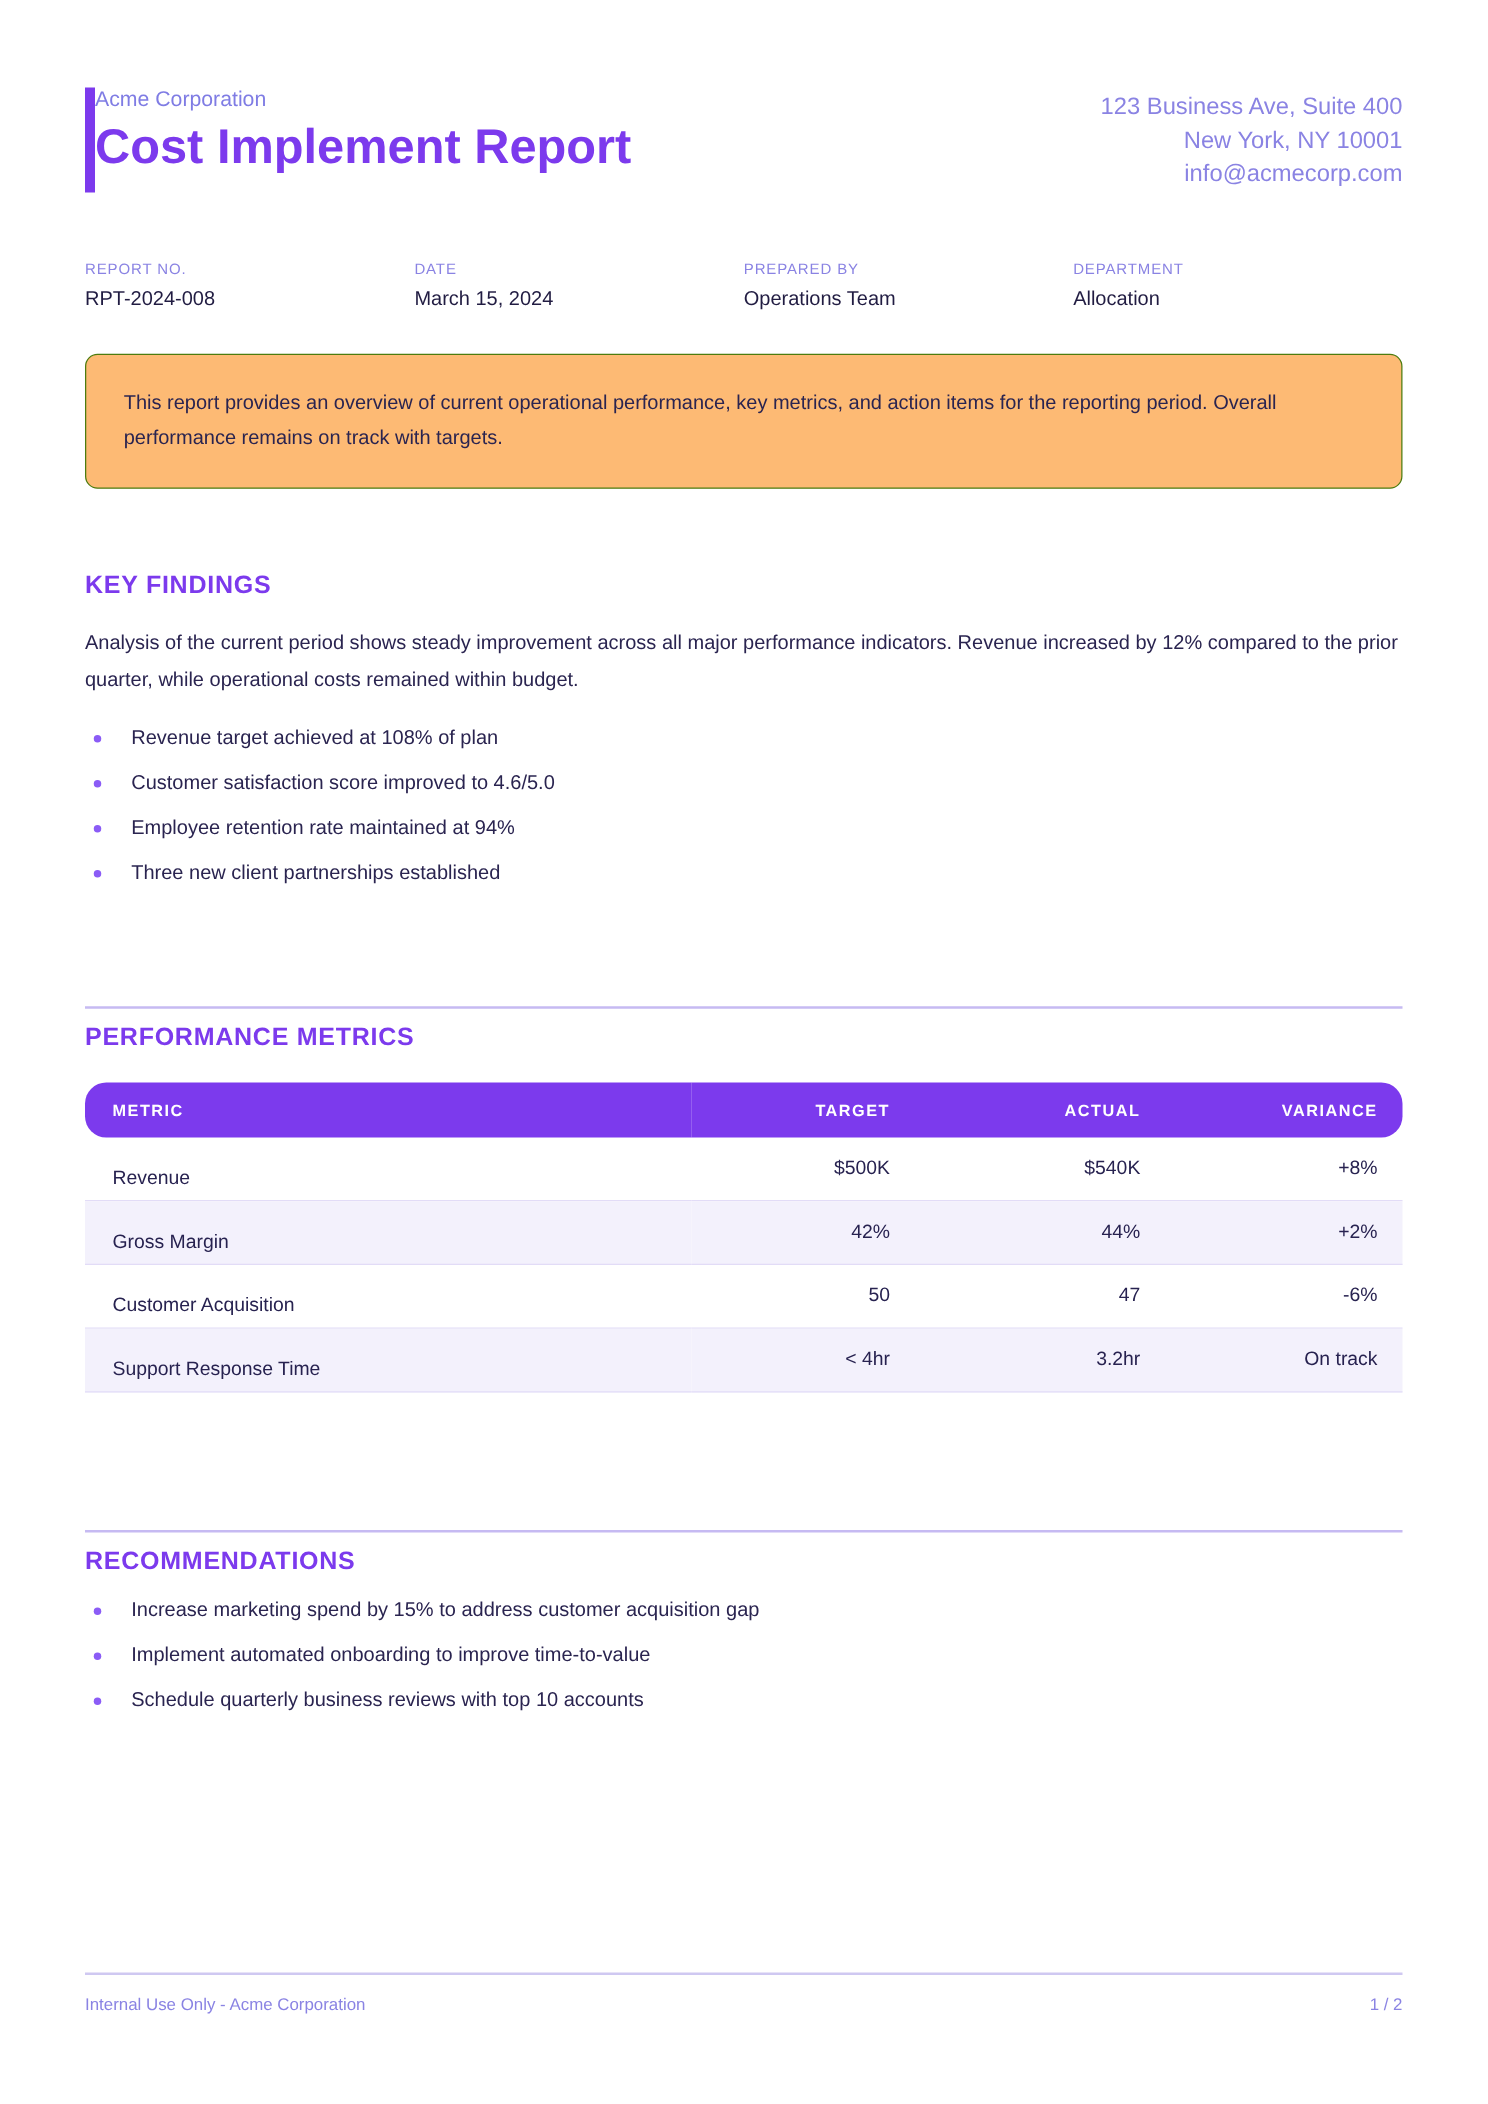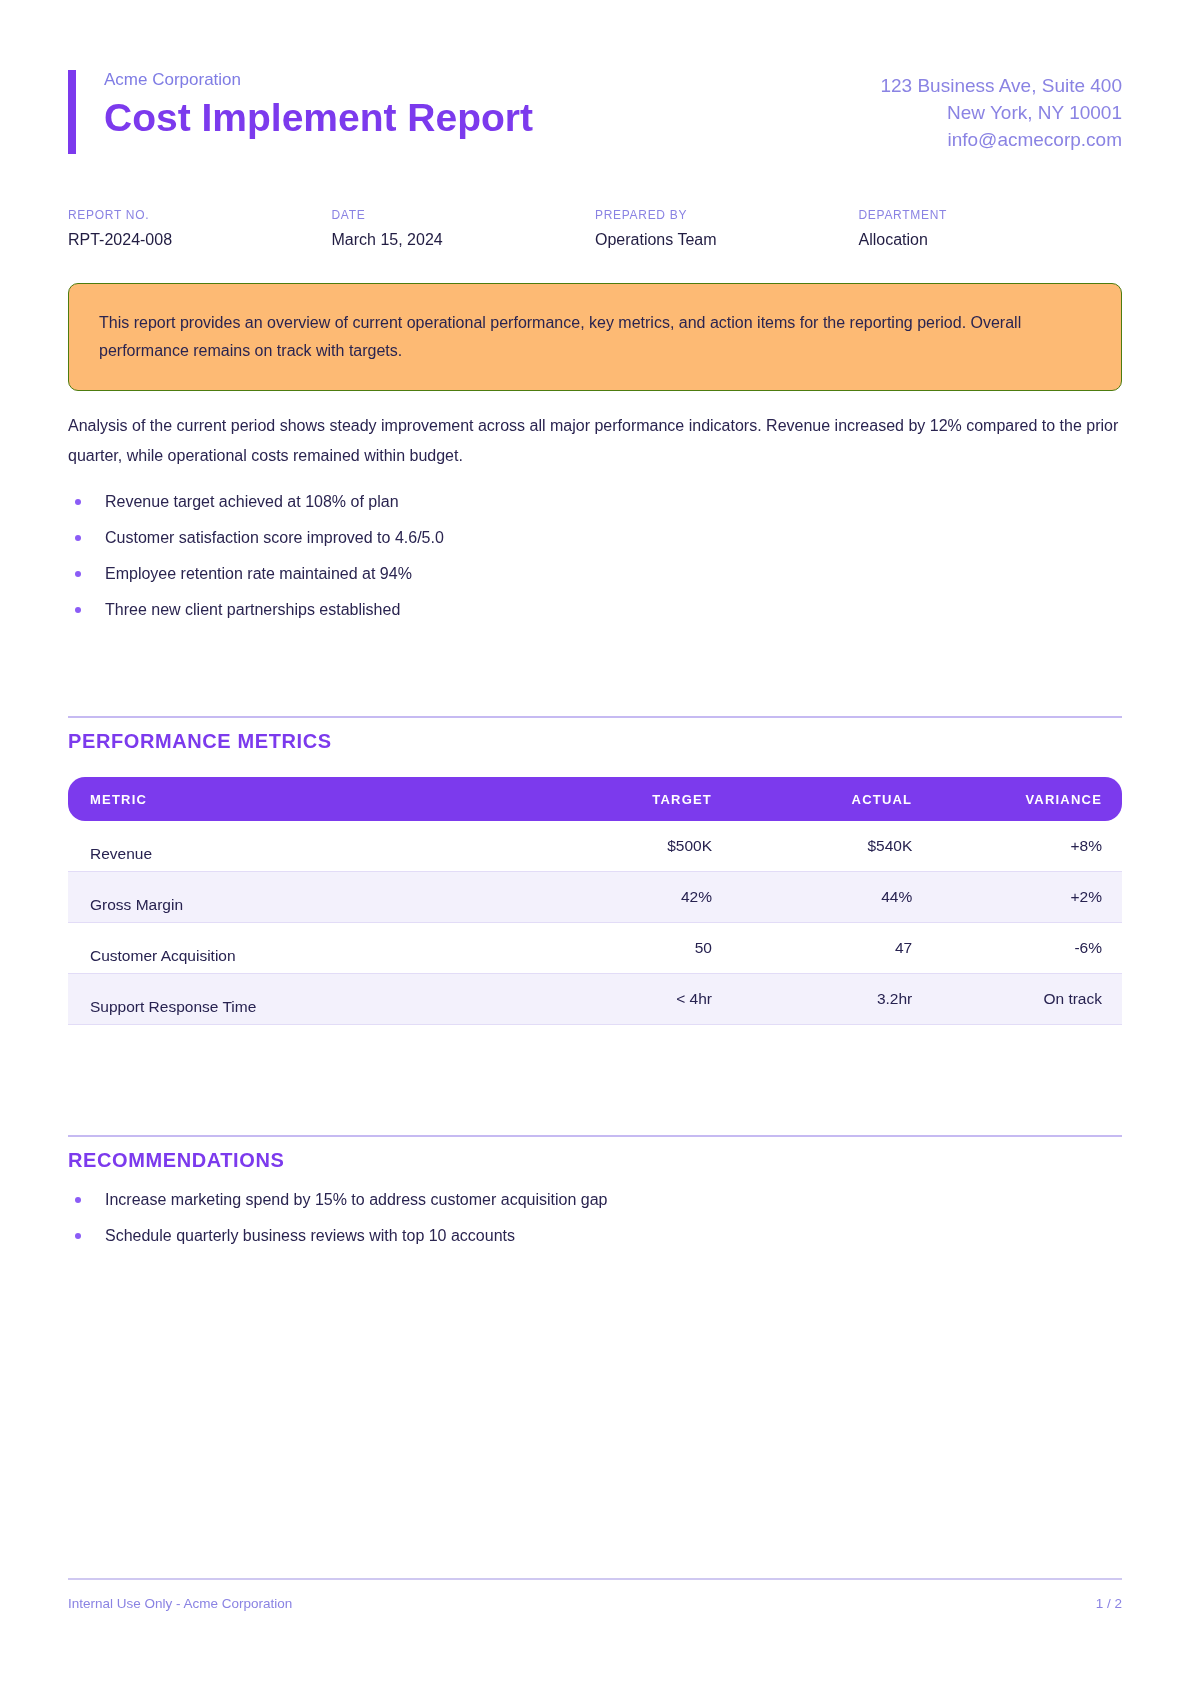--- a/index.html
+++ b/index.html
@@ -13,21 +13,21 @@
     font-family: "Liberation Sans", sans-serif;
     color: #272250;
     padding: 70px 68px 0 68px;
     overflow: hidden;
   }
 
   
   .header { display: flex; justify-content: space-between; align-items: flex-start; }
   .brand { display: flex; align-items: stretch; }
   .accent-bar { width: 8px; background: #7c3aed; }
-  .brand-text { padding-left: 28px; padding-bottom: 14px; }
+  .brand-text { padding-bottom: 14px; }
   .company { font-size: 17px; color: #7f7ce4; line-height: 1.2; }
   .report-title { font-size: 39px; font-weight: bold; color: #7c3aed; line-height: 1.1; margin-top: 7px; }
   .address { text-align: right; font-size: 19px; line-height: 1.42; color: #8a83e3; padding-top: 3px; }
 
   
   .meta { display: grid; grid-template-columns: repeat(4, 1fr); margin-top: 54px; }
   .meta-label { font-size: 12px; letter-spacing: 0.7px; color: #8a83e3; }
   .meta-value { font-size: 16px; color: #211c42; margin-top: 9px; }
 
   
@@ -165,20 +165,21 @@
       <div class="meta-value">Operations Team</div>
     </div>
     <div class="meta-field">
       <div class="meta-label">DEPARTMENT</div>
       <div class="meta-value">Allocation</div>
     </div>
   </div>
 
   <div class="summary-box">This report provides an overview of current operational performance, key metrics, and action items for the reporting period. Overall performance remains on track with targets.</div>
 
+  <h2 class="section-heading kf-heading">KEY FINDINGS</h2>
   <p class="body-paragraph">Analysis of the current period shows steady improvement across all major performance indicators. Revenue increased by 12% compared to the prior quarter, while operational costs remained within budget.</p>
   <ul class="bullet-list">
     <li>Revenue target achieved at 108% of plan</li>
     <li>Customer satisfaction score improved to 4.6/5.0</li>
     <li>Employee retention rate maintained at 94%</li>
     <li>Three new client partnerships established</li>
   </ul>
 
   <hr class="divider">
 
@@ -224,20 +225,21 @@
         <td>On track</td>
       </tr>
     </tbody>
   </table>
 
   <hr class="divider divider-2">
 
   <h2 class="section-heading after-divider">RECOMMENDATIONS</h2>
   <ul class="bullet-list" style="margin-top:18px;">
     <li>Increase marketing spend by 15% to address customer acquisition gap</li>
+    <li>Implement automated onboarding to improve time-to-value</li>
     <li>Schedule quarterly business reviews with top 10 accounts</li>
   </ul>
 
   <div class="footer">
     <span>Internal Use Only - Acme Corporation</span>
     <span>1 / 2</span>
   </div>
 
 </div>
 

